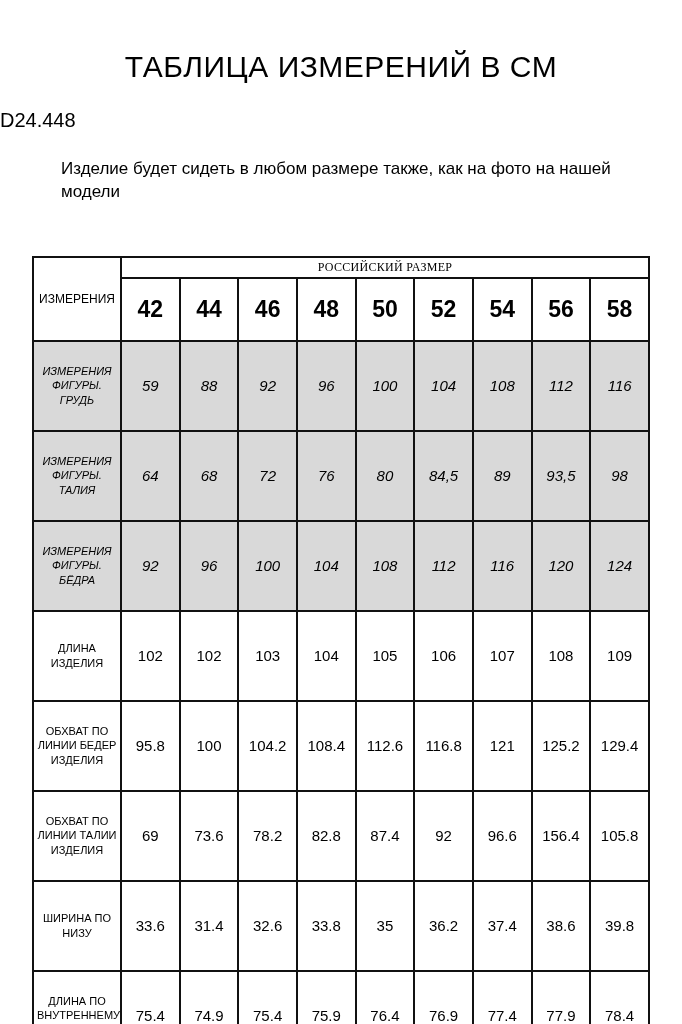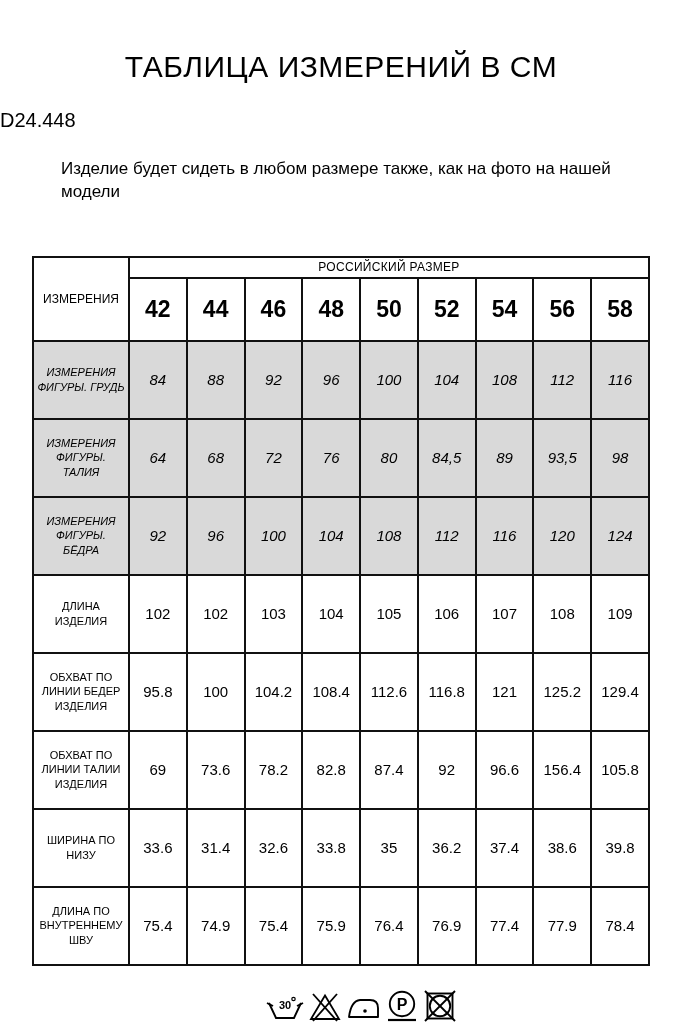--- a/index.html
+++ b/index.html
@@ -42,25 +42,25 @@
     margin: 52px auto 0 auto;
   }
   .size-table th, .size-table td {
     border: 2px solid #111111;
     text-align: center;
     vertical-align: middle;
     padding: 0 3px;
     overflow: hidden;
   }
   .group-head-row { height: 21px; }
-  .group-head { font-size: 12px; font-weight: 400; letter-spacing: 0.3px; }
+  .group-head { font-size: 12px; font-weight: 400; letter-spacing: 0.3px; font-family: Liberation Serif, serif; }
   .size-head-row { height: 63px; }
   .size-cell { font-size: 23px; font-weight: 700; margin-top: 8px; }
-  .measure-head { font-size: 12px; font-weight: 400; width: 96px; }
-  tbody tr { height: 78px; }
+  .measure-head { font-size: 12px; font-weight: 400; width: 88px; }
+  tbody tr { height: 90px; }
   tbody th.row-label { font-size: 11px; font-weight: 400; line-height: 1.35; }
   tbody td.value-cell { font-size: 15px; }
   tr.shaded { background: #d9d9d9; }
   tr.shaded th, tr.shaded td { font-style: italic; }
 
   .care-row {
     display: flex;
     justify-content: center;
     align-items: flex-end;
     gap: 5px;
@@ -99,21 +99,21 @@
           <th class="size-cell">50</th>
           <th class="size-cell">52</th>
           <th class="size-cell">54</th>
           <th class="size-cell">56</th>
           <th class="size-cell">58</th>
         </tr>
     </thead>
     <tbody id="table-body">
         <tr class="shaded">
           <th class="row-label">ИЗМЕРЕНИЯ ФИГУРЫ. ГРУДЬ</th>
-          <td class="value-cell">84</td>
+          <td class="value-cell">59</td>
           <td class="value-cell">88</td>
           <td class="value-cell">92</td>
           <td class="value-cell">96</td>
           <td class="value-cell">100</td>
           <td class="value-cell">104</td>
           <td class="value-cell">108</td>
           <td class="value-cell">112</td>
           <td class="value-cell">116</td>
         </tr>
         <tr class="shaded">

